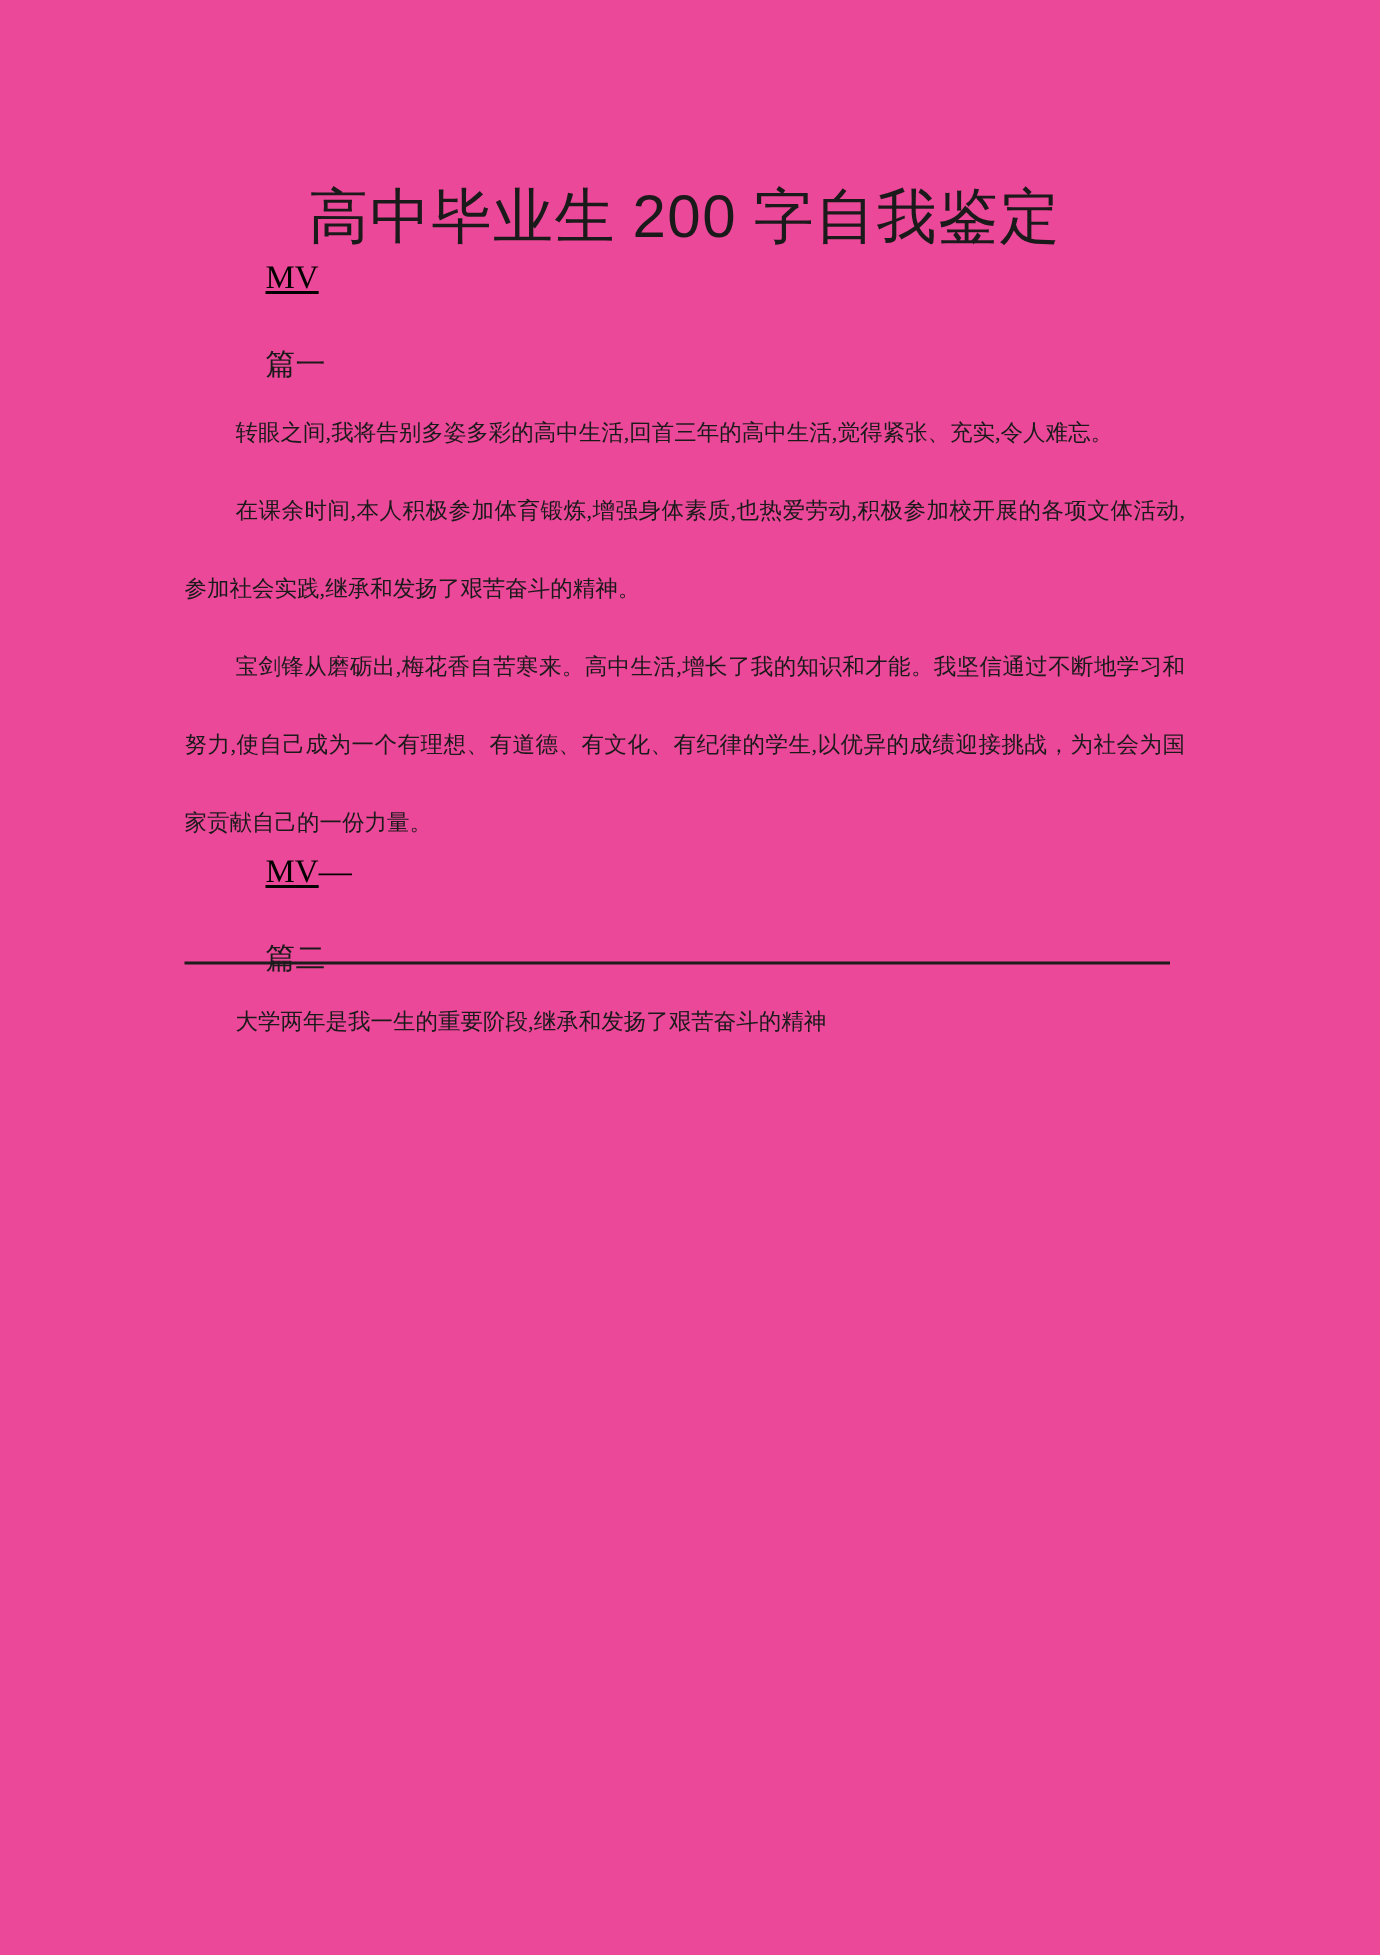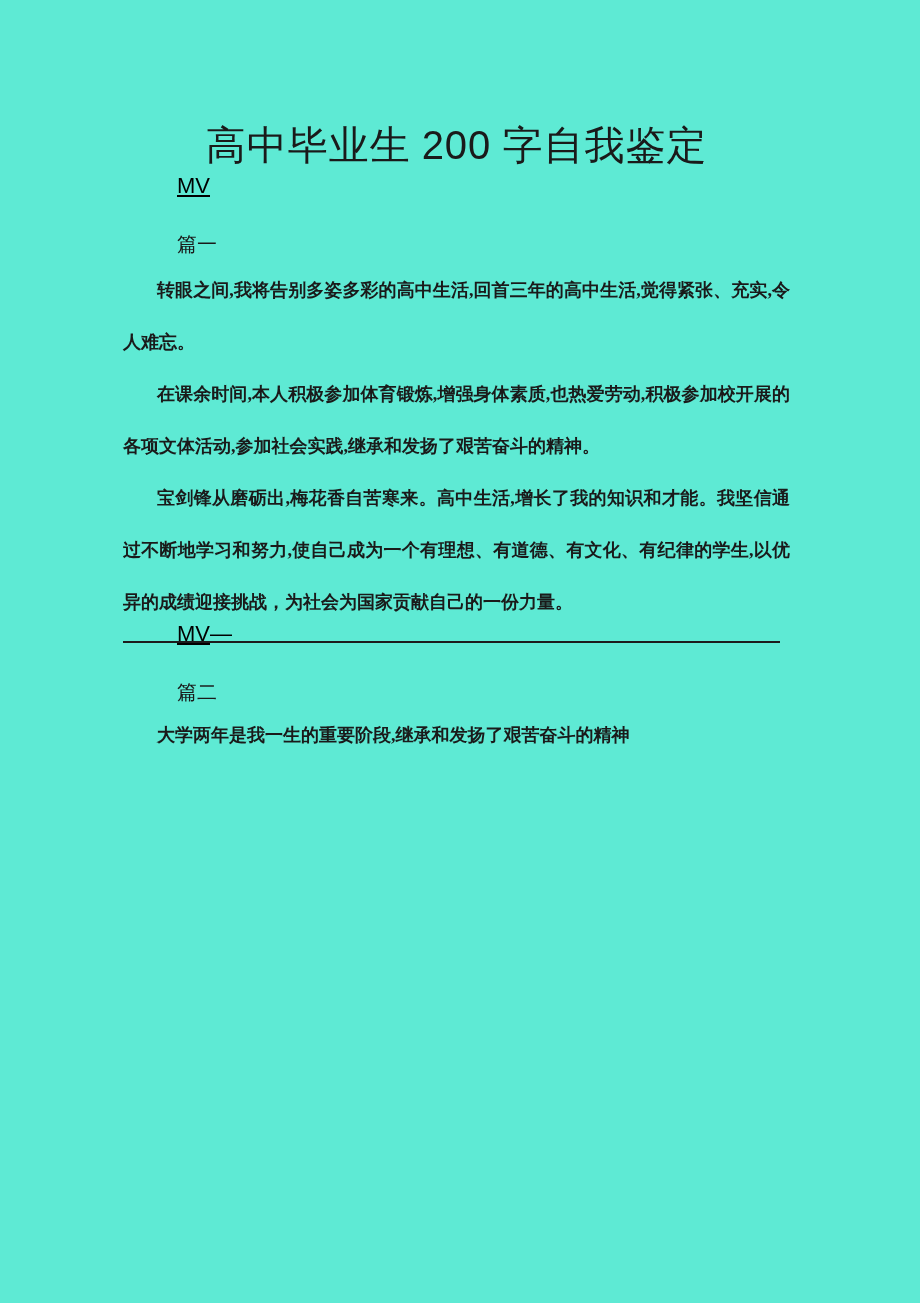--- a/index.html
+++ b/index.html
@@ -4,21 +4,21 @@
 <style>
   html, body {
     margin: 0;
     padding: 0;
     background: #ffffff;
   }
   .page {
     position: relative;
     width: 920px;
     height: 1303px;
-    background: #5eead4;
+    background: #ec4899;
     overflow: hidden;
     color: #1a1a1a;
     font-family: "Liberation Serif", "DejaVu Serif", serif;
   }
   .content {
     position: absolute;
     left: 123px;
     top: 0;
     width: 667px;
   }
@@ -42,39 +42,38 @@
   }
   .lead-label {
     font-size: 17px;
   }
   .mv-block {
     padding-left: 54px;
   }
   .mv-block-1 { margin-top: 4px; }
   .mv-block-2 { margin-top: -6px; }
   .mv-line {
-    font-family: Liberation Sans, sans-serif;
+    font-family: Liberation Serif, serif;
     font-size: 22px;
     line-height: 23px;
     color: #000;
   }
   .mv-link { text-decoration: underline; }
   .mv-dash { text-decoration: none; }
   .pian {
     font-size: 20px;
     line-height: 23px;
     margin-top: 36px;
   }
   .body-p {
     margin: 0;
-    font-size: 18px;
+    font-size: 15px;
     line-height: 52px;
     text-align: justify;
     text-indent: 34px;
-    font-weight: bold;
   }
   .p-after-mv1 { margin-top: 8px; }
   .p-3 { margin-top: 1px; }
   .p-after-mv2 { margin-top: 5px; }
   .divider {
     position: absolute;
     left: 123px;
     top: 641px;
     width: 657px;
     height: 2px;

